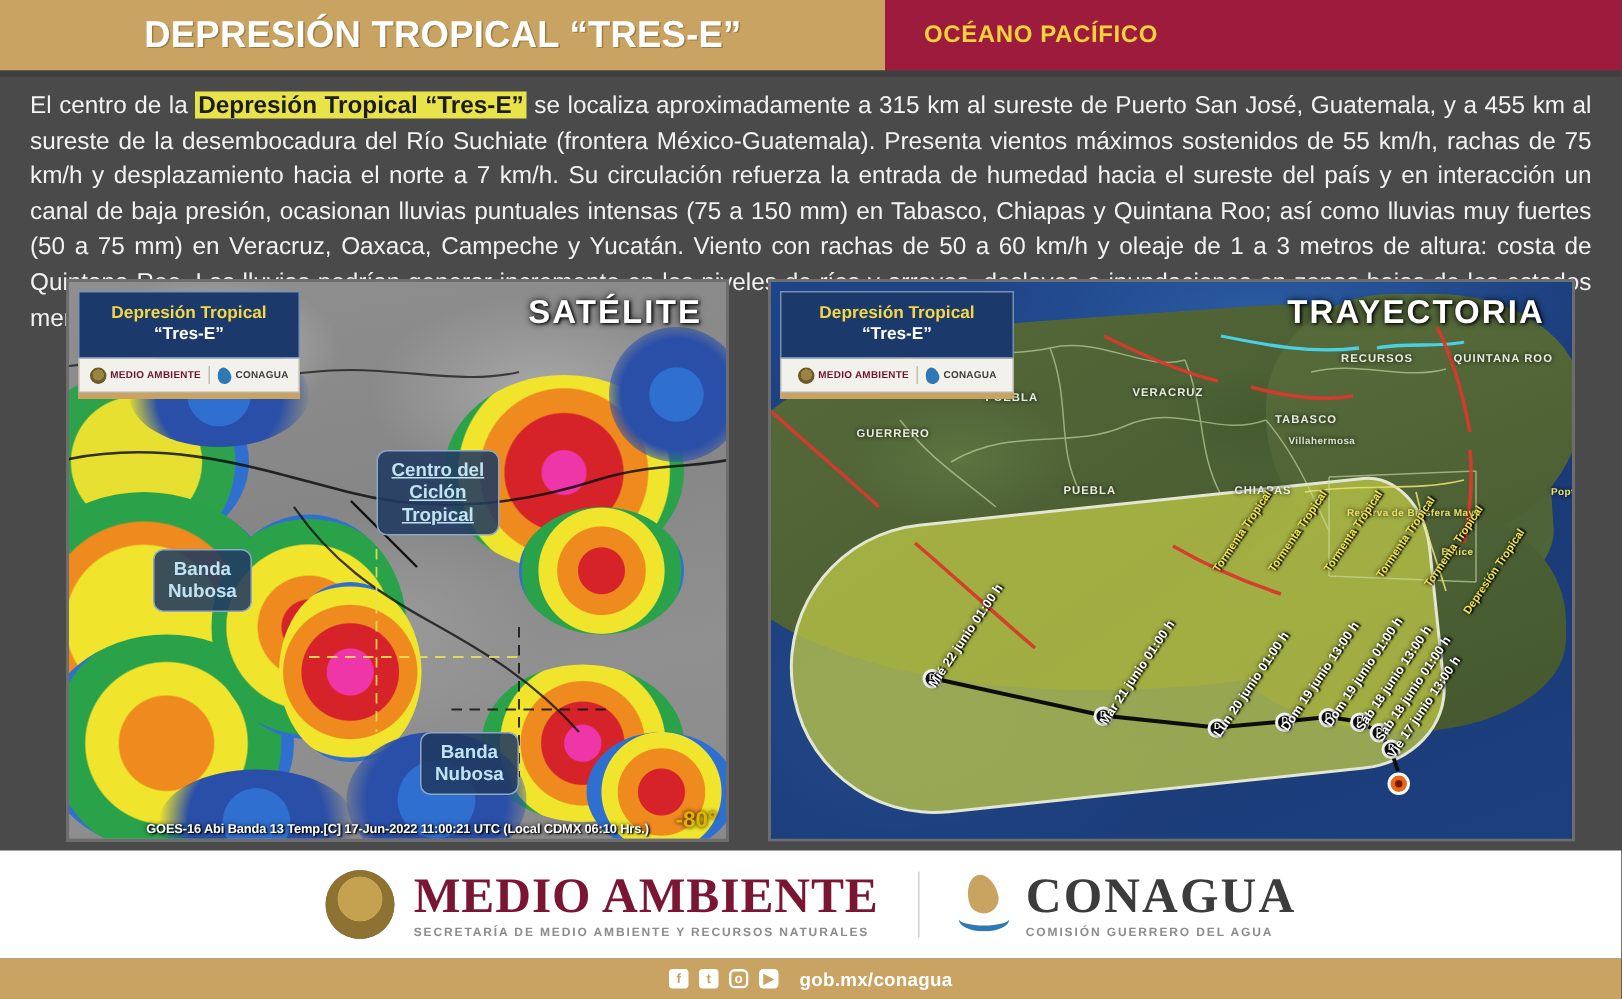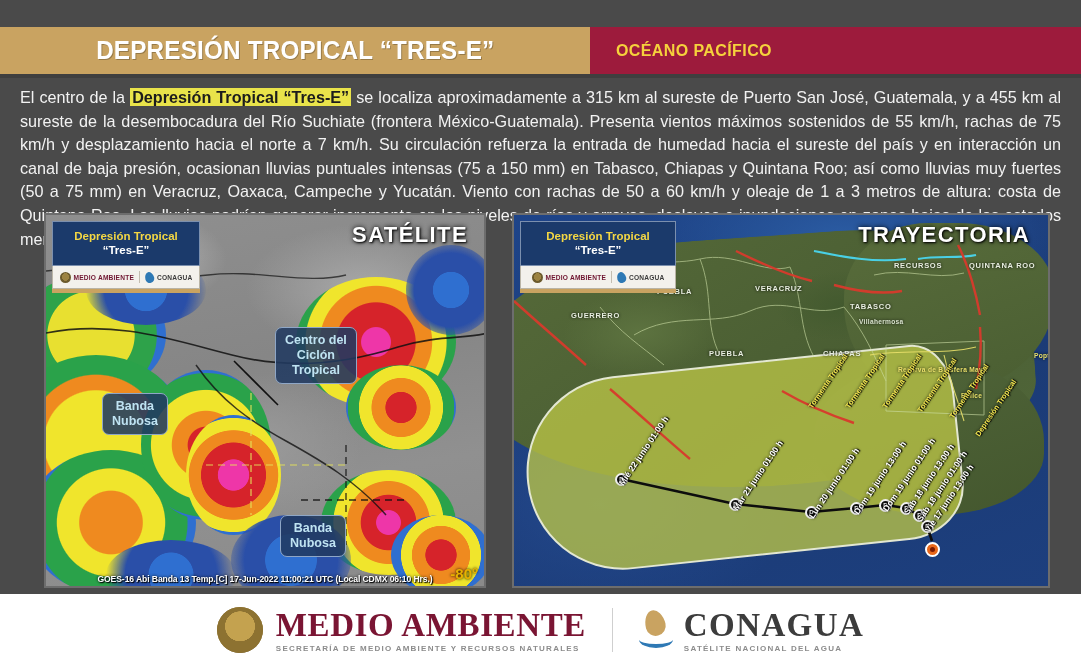--- a/index.html
+++ b/index.html
@@ -3,21 +3,21 @@
 <meta charset="utf-8">
 <title>Depresión Tropical Tres-E</title>
 <style>
   html,body{margin:0;padding:0;}
   body{
     width:1081px;height:666px;overflow:hidden;
     background:#4a4a4a;
     font-family:"Liberation Sans", sans-serif;
     -webkit-font-smoothing:antialiased;
   }
-  .page{position:relative;width:1081px;height:576px;background:#4a4a4a;margin-top:27px;}
+  .page{position:relative;width:1081px;height:576px;background:#4a4a4a;}
 
   
   .header{position:absolute;left:0;top:0;width:1081px;height:47px;display:flex;}
   .hdr-left{
     width:590px;height:47px;background:#c9a361;
     display:flex;align-items:center;justify-content:center;
   }
   .hdr-title{
     color:#ffffff;font-size:25px;font-weight:bold;letter-spacing:.2px;
     font-family:"Liberation Sans", sans-serif;
@@ -100,21 +100,21 @@
   .sat-scale{position:absolute;right:6px;bottom:4px;z-index:46;
     color:#e8b100;font-size:15px;font-weight:bold;text-shadow:0 0 3px #000;}
 
   
   .callout{
     position:absolute;z-index:35;background:rgba(33,58,97,.88);
     border:1px solid #8ea6c6;border-radius:7px;
     color:#bfe3f2;font-size:12.5px;font-weight:600;line-height:15px;
     text-align:center;padding:5px 9px;white-space:nowrap;
   }
-  .co-centro{left:229px;top:112px;}
+  .co-centro{left:205px;top:112px;text-decoration:underline;}
   .co-banda1{left:56px;top:178px;}
   .co-banda2{left:234px;top:300px;}
 
   
   .map-canvas{position:absolute;inset:0;background:#1d3f7e;}
   .sea{position:absolute;inset:0;
     background:
       radial-gradient(ellipse 300px 120px at 62% 6%, #2b5ca3 0%, rgba(29,63,126,0) 72%),
       radial-gradient(ellipse 260px 160px at 16% 78%, #23488c 0%, rgba(29,63,126,0) 75%),
       linear-gradient(160deg,#1e4489 0%,#1b3b76 55%,#1d3f7e 100%);
@@ -415,21 +415,21 @@
       </div>
     </div>
     <div class="f-div"></div>
     <div class="f-con">
       <div class="f-drop">
           <i></i>
           <b></b>
         </div>
       <div class="f-con-txt">
         <div class="f-con-1">CONAGUA</div>
-        <div class="f-con-2">SATÉLITE NACIONAL DEL AGUA</div>
+        <div class="f-con-2">COMISIÓN GUERRERO DEL AGUA</div>
       </div>
     </div>
   </div>
 
   <div class="socialbar">
     <span class="sicon">f</span>
     <span class="sicon">t</span>
     <span class="sicon ig">o</span>
     <span class="sicon yt">▶</span>
     <span class="surl">gob.mx/conagua</span>

